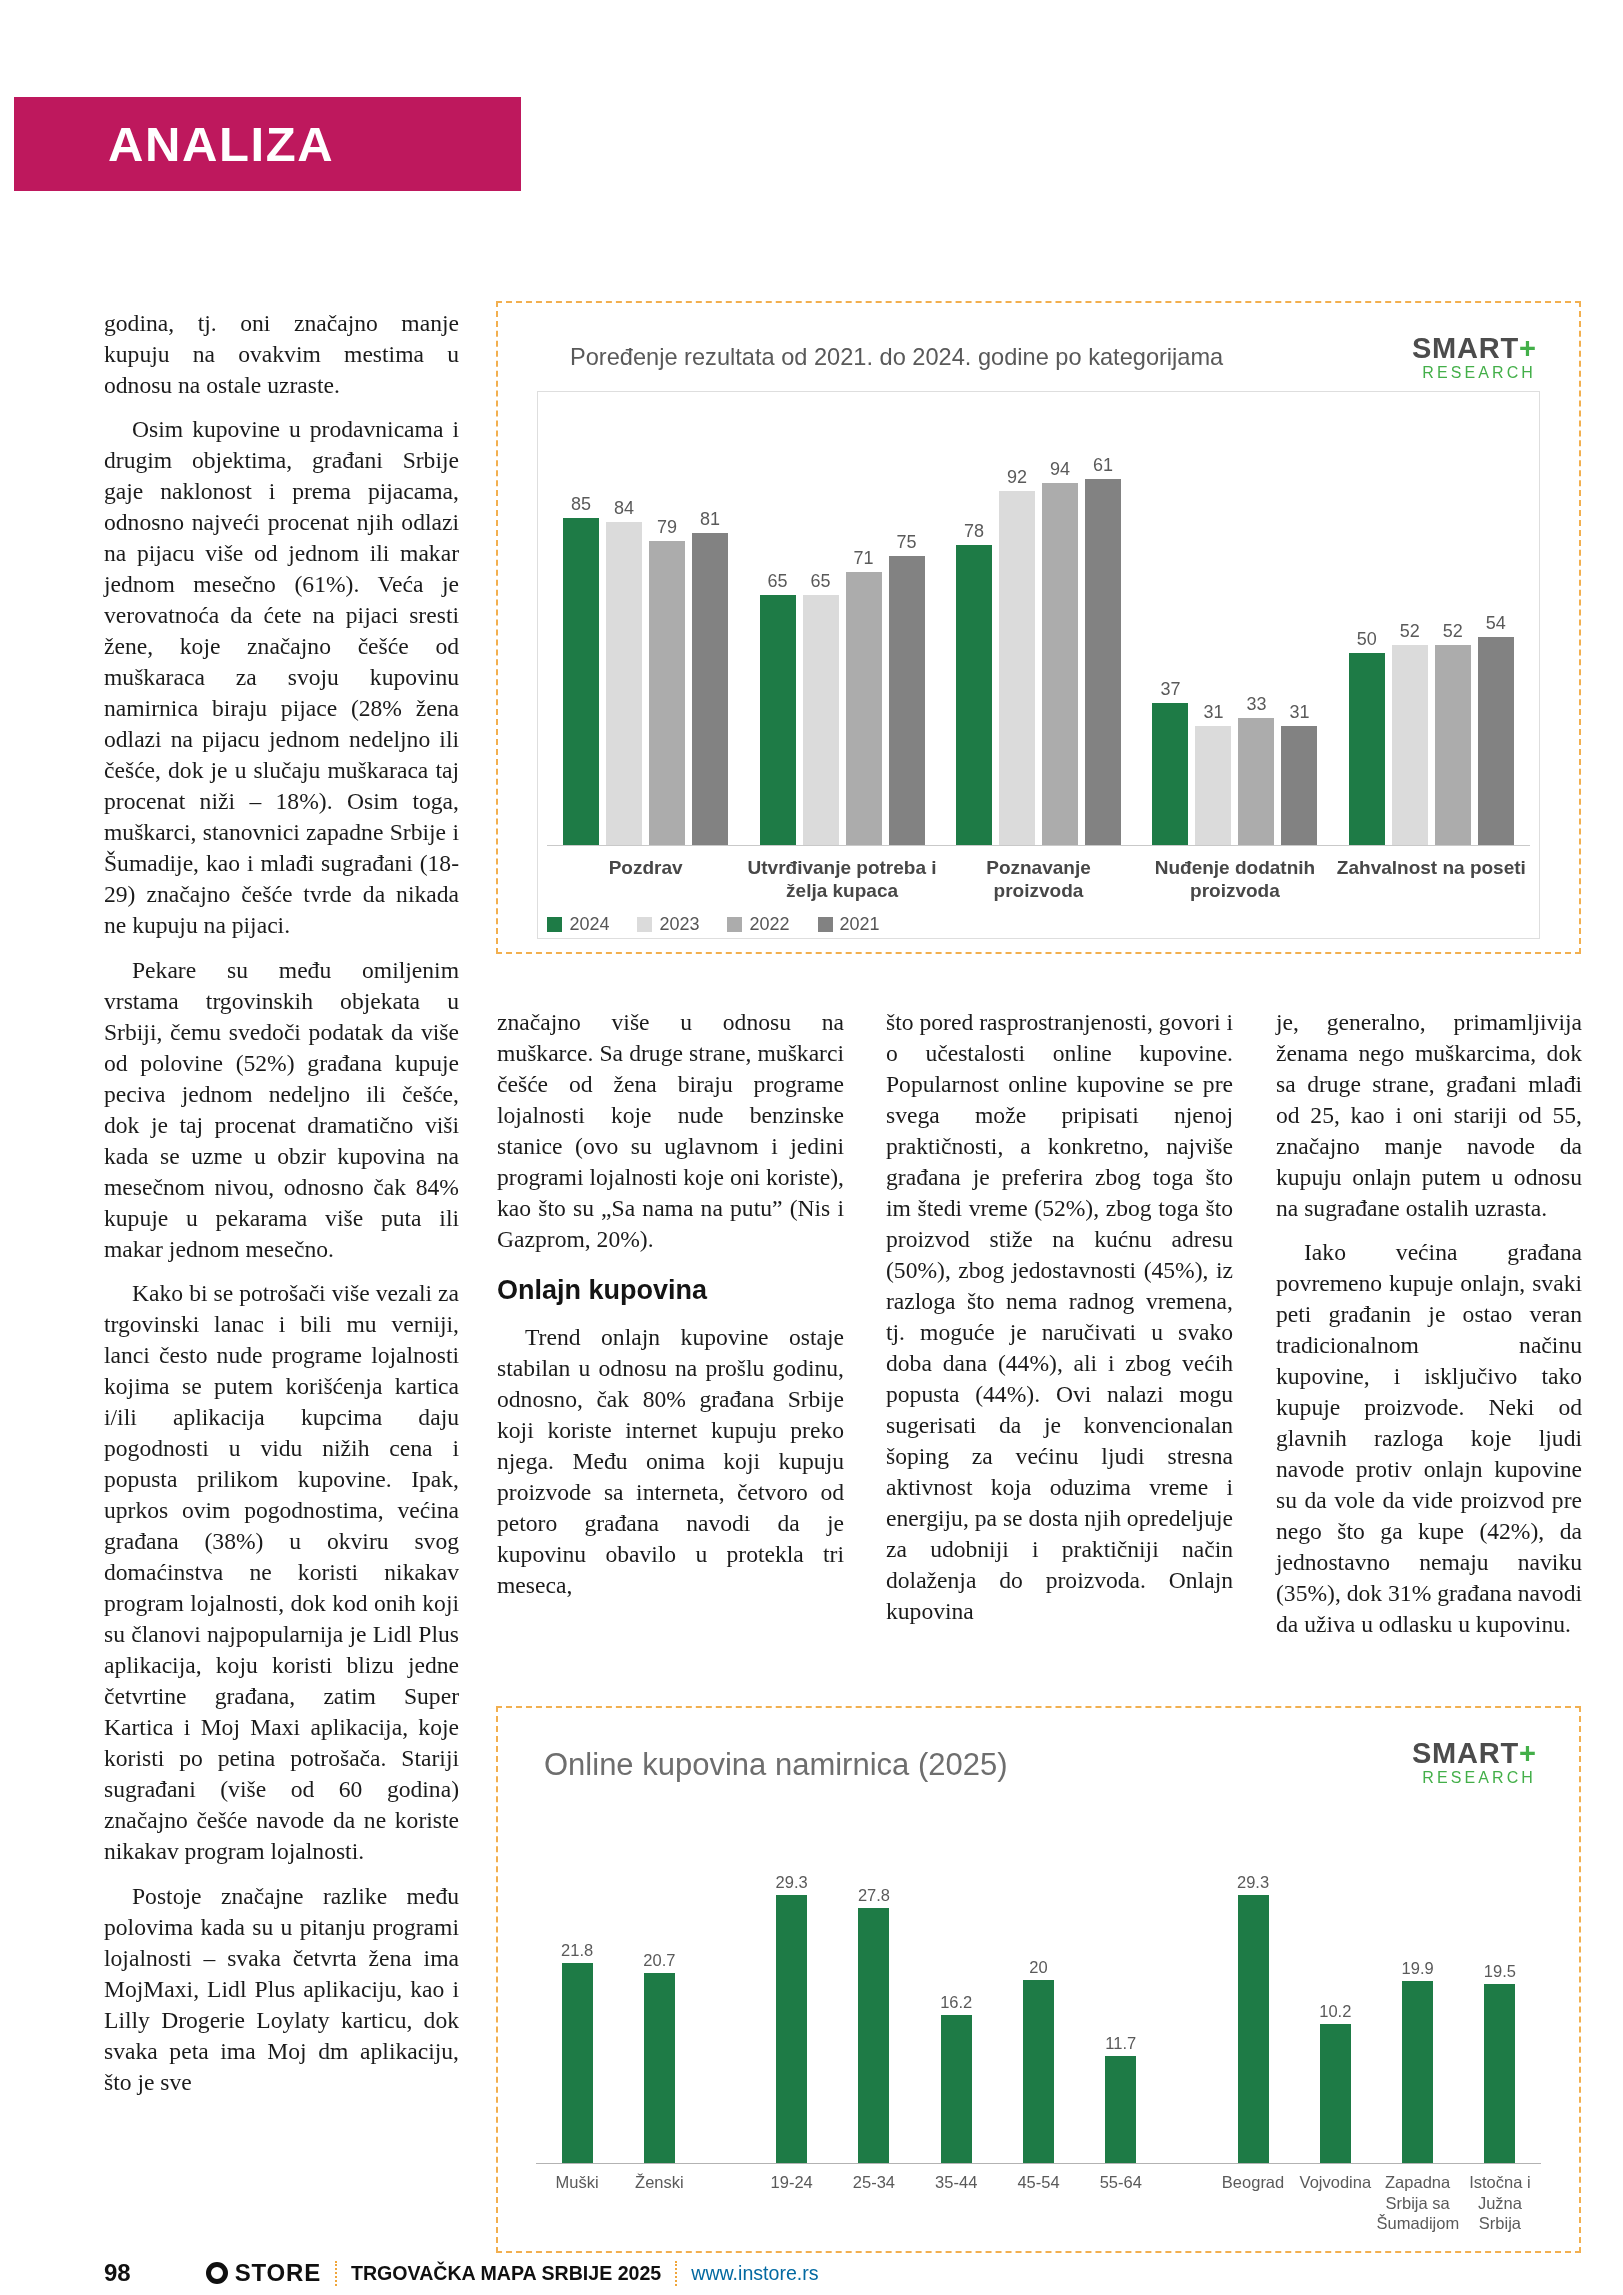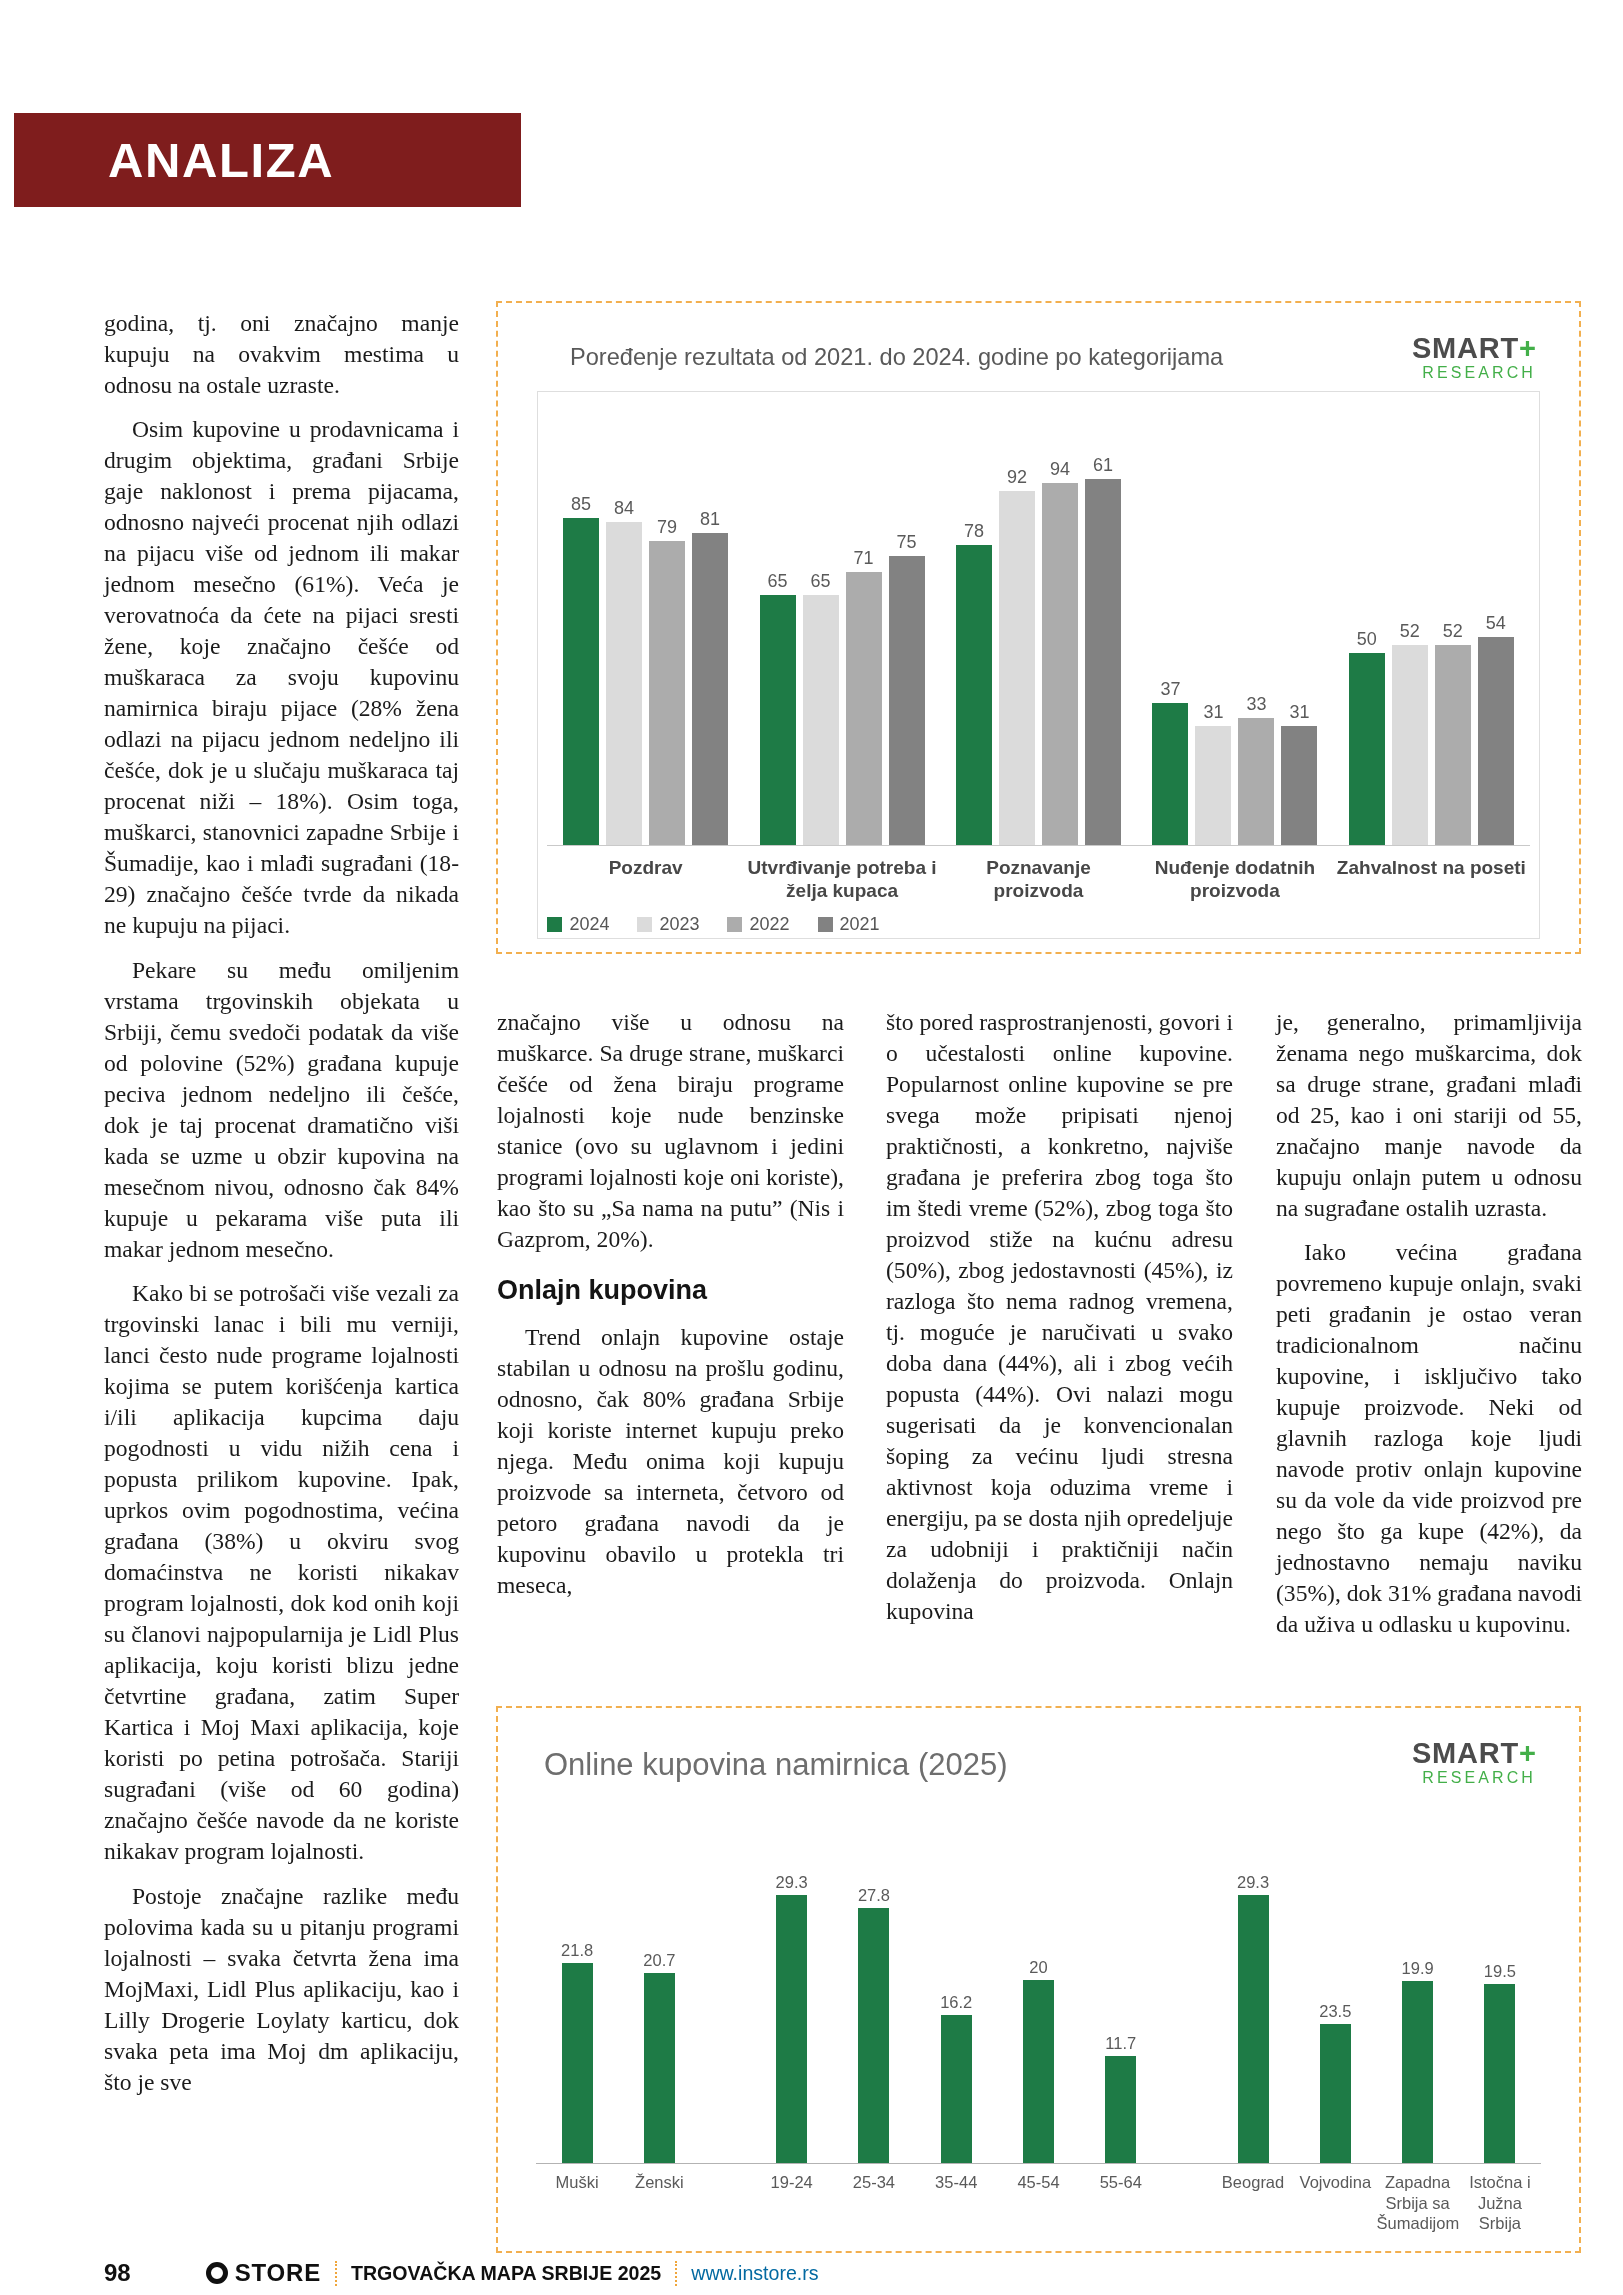--- a/index.html
+++ b/index.html
@@ -1,20 +1,20 @@
 <!DOCTYPE html>
 <html lang="sr" style="font-size:12.6px"><head>
 <meta charset="utf-8">
 <style>
   html,body{margin:0;padding:0;background:#ffffff;}
   .page{position:relative;width:1623px;height:2295px;background:#fff;overflow:hidden;
         font-family:"Liberation Serif","DejaVu Serif",serif;color:#1b1b1b;}
 
   
-  .tab{position:absolute;left:14px;top:113px;width:507px;height:94px;background:#7f1d1d;}
+  .tab{position:absolute;left:14px;top:97px;width:507px;height:94px;background:#be185d;}
   .tab-label{position:absolute;left:94px;top:50%;transform:translateY(-50%);
              font-family:"Liberation Sans","DejaVu Sans",sans-serif;
              font-weight:bold;font-size:49px;color:#ffffff;letter-spacing:1.6px;}
 
   
   .col{position:absolute;font-size:23.6px;line-height:31px;text-align:justify;}
   .col1{left:104px;top:308px;width:355px;}
   .col2{left:497px;top:1007px;width:347px;}
   .col3{left:886px;top:1007px;width:347px;}
   .col4{left:1276px;top:1007px;width:306px;}
@@ -308,21 +308,21 @@
         <div class="c2-group" style="flex-grow: 4; flex-basis: 0px;">
           <div class="c2-cell">
             <div class="c2-barzone">
               <span class="c2-val">29.3</span>
               <div class="c2-bar" style="height: 268px; background: rgb(30, 123, 70);"></div>
             </div>
             <div class="c2-cat">Beograd</div>
           </div>
           <div class="c2-cell">
             <div class="c2-barzone">
-              <span class="c2-val">23.5</span>
+              <span class="c2-val">10.2</span>
               <div class="c2-bar" style="height: 139px; background: rgb(30, 123, 70);"></div>
             </div>
             <div class="c2-cat">Vojvodina</div>
           </div>
           <div class="c2-cell">
             <div class="c2-barzone">
               <span class="c2-val">19.9</span>
               <div class="c2-bar" style="height: 182px; background: rgb(30, 123, 70);"></div>
             </div>
             <div class="c2-cat">Zapadna Srbija sa Šumadijom</div>

